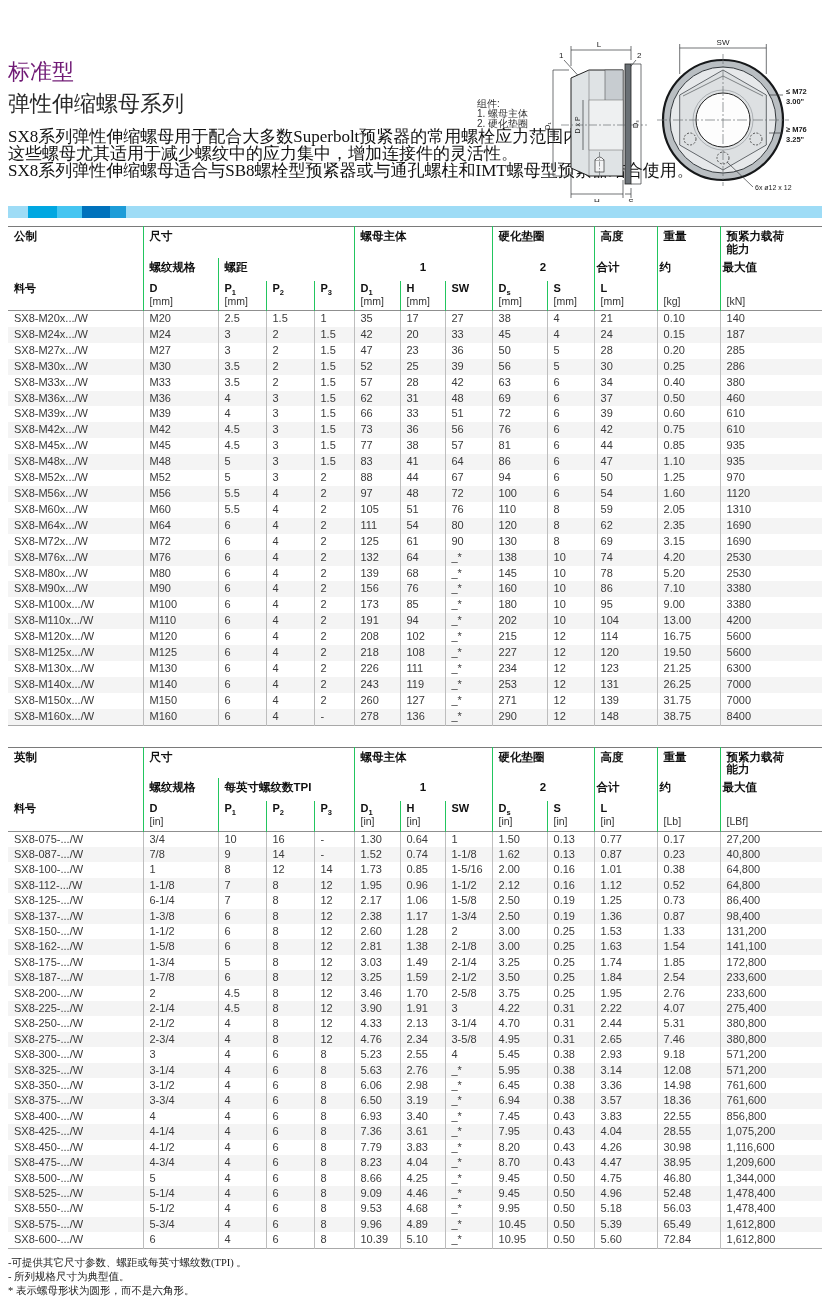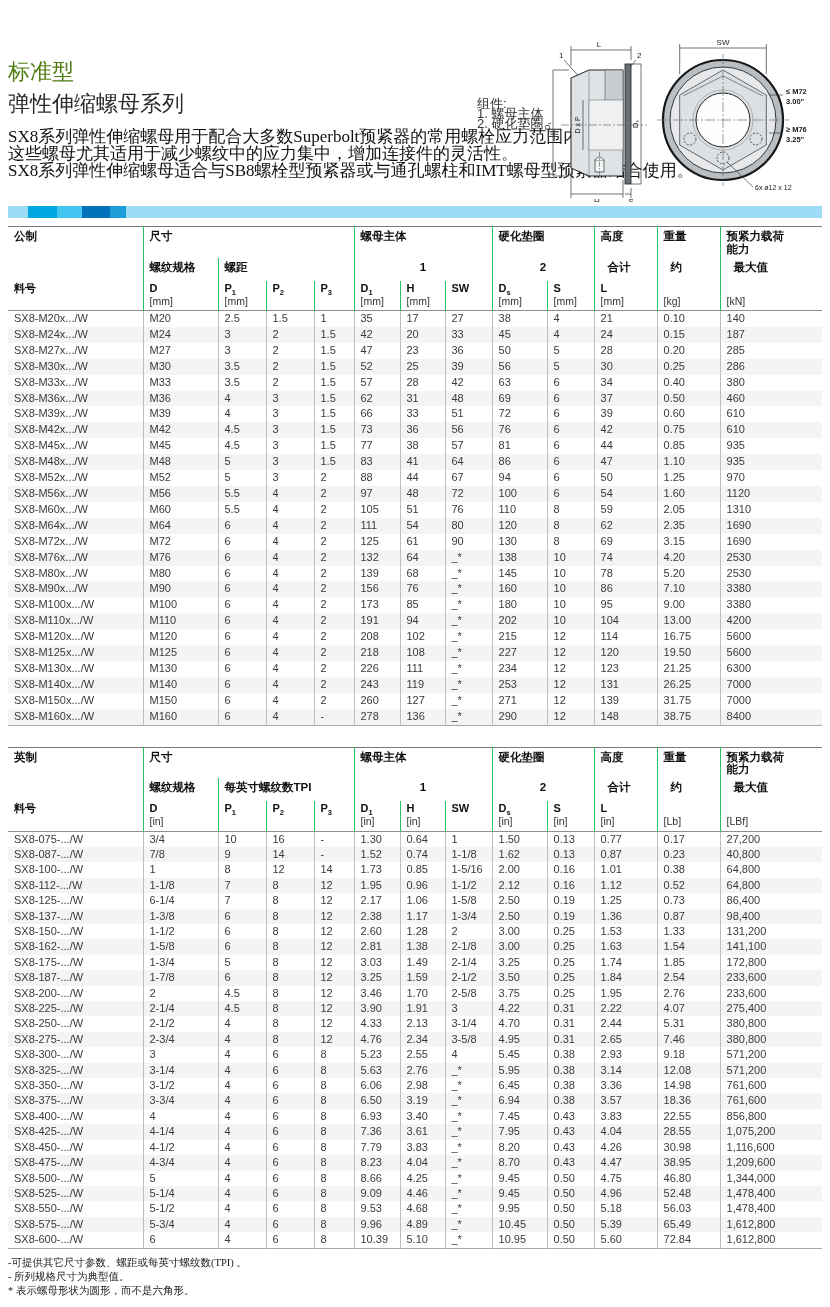--- a/index.html
+++ b/index.html
@@ -4,26 +4,26 @@
 <style>
   * { margin:0; padding:0; box-sizing:border-box; }
   html,body { background:#fff; }
   body { font-family:"Liberation Sans", sans-serif; color:#222; }
   .page { position:relative; width:830px; height:1307px; background:#fff; overflow:hidden; }
 
   
   .header { position:relative; height:206px; }
   .title-block { position:absolute; left:8px; top:50px; }
   .title-block h1 { font-size:43px; font-weight:normal; color:#333; line-height:1.02; letter-spacing:.5px; }
-  .sub1 { font-size:22px; color:#4d7c0f; margin-top:7px; }
+  .sub1 { font-size:22px; color:#701a75; margin-top:7px; }
   .sub2 { font-size:22px; color:#2a2a2a; margin-top:2px; }
   .desc { margin-top:9px; font-size:17px; line-height:17px; color:#111;
           font-family:"Liberation Serif", serif; }
 
-  .components-note { position:absolute; left:477px; top:99px; font-size:13px; line-height:10px; color:#333; }
+  .components-note { position:absolute; left:477px; top:99px; font-size:10px; line-height:10px; color:#333; }
   .diagram-svg { position:absolute; right:4px; top:34px; }
   .diagram-svg text { font-family:"Liberation Sans", sans-serif; fill:#1a1a1a; }
   .dimline { stroke:#33373a; stroke-width:.7; }
   .ctrline { stroke:#6b7074; stroke-width:.7; }
 
   
   .blue-bar { display:flex; height:12px; margin:0 8px; }
   .blue-bar div { height:100%; }
 
   
@@ -40,21 +40,21 @@
              padding:3px 6px 0 6px; font-weight:bold; line-height:12.5px; white-space:nowrap; }
   tr.grp-row th { height:31px; }
   tr.sub-row th { height:23px; }
   tr.col-row th { height:30px; padding-top:1px; }
   .col-row .sym { font-weight:bold; font-size:11px; height:13px; }
   .col-row .unit { font-weight:normal; font-size:10.5px; color:#333; }
   sub { font-size:7.5px; line-height:0; }
   th.bl, .data-table td + td { border-left:1px solid #bdbdbd; }
   th.bl { border-left:1px solid #22c55e; }
   th.ctr { text-align:center; }
-  th.ind { padding-left:13px; }
+  th.ind { padding-left:2px; }
 
   tbody td { font-size:11px; color:#3a3a3a; padding:0 6px; white-space:nowrap; overflow:hidden; }
   .metric tbody td { line-height:15.9px; }
   .imperial tbody td { line-height:15.4px; }
   tbody tr:nth-child(even) { background:#f4f4f4; }
 
   .table-gap { height:13px; }
 
   
   .footnotes { margin:7px 0 0 8px; font-size:10.5px; line-height:14px; color:#1a1a1a;

